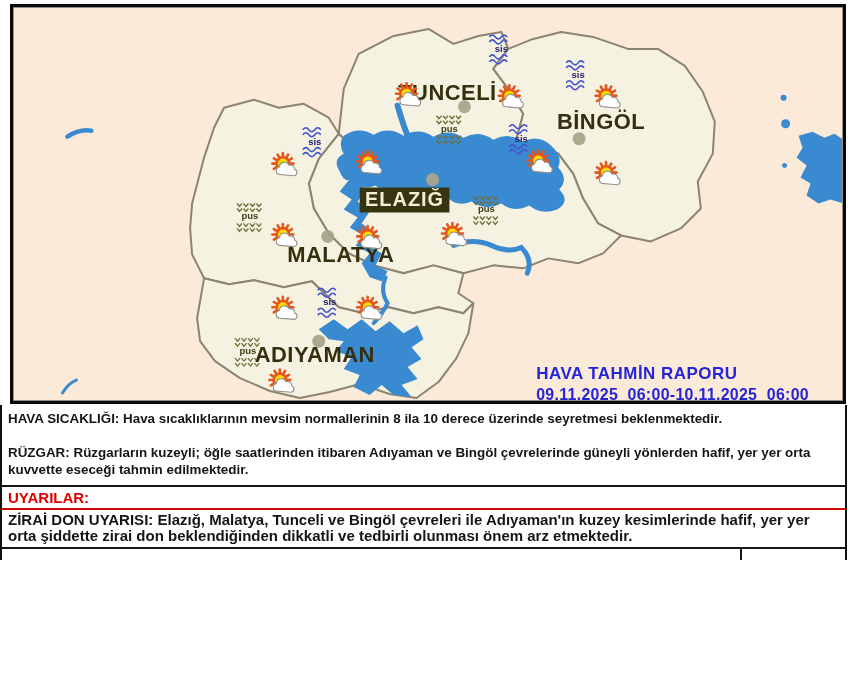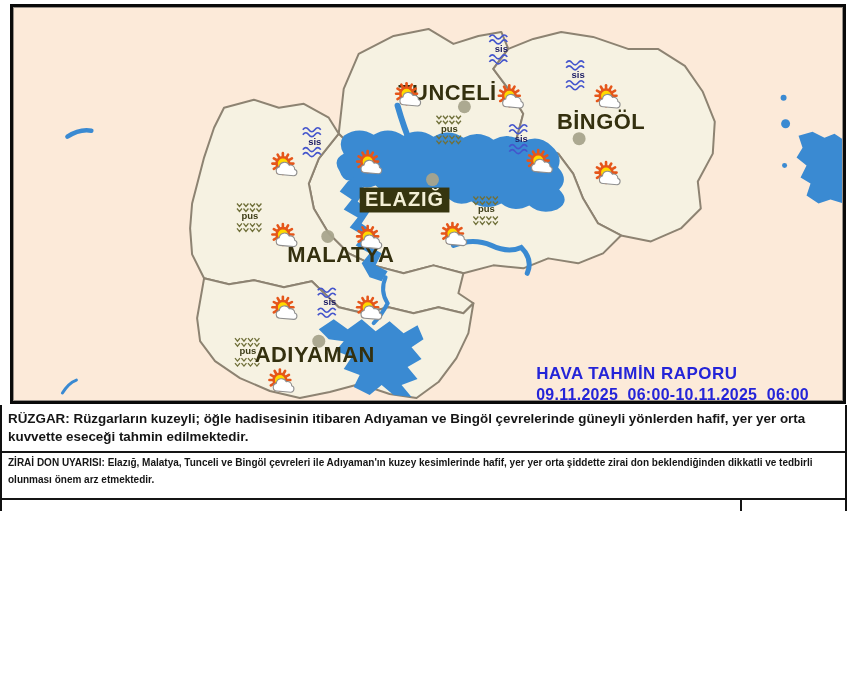--- a/index.html
+++ b/index.html
@@ -30,22 +30,22 @@
   .info{position:absolute;left:0;top:405px;width:847px;box-sizing:border-box;
     border-left:2px solid #101010;border-right:2px solid #101010;background:#fff;}
   .row{box-sizing:border-box;padding:0 6px;color:#151515;}
   .row.heading{font-size:15px;font-weight:bold;color:#e00000;
     height:27px;line-height:26px;border-bottom:2px solid #151515;}
   .row.heading.red-line{height:23px;line-height:21px;border-bottom:2px solid #cc0000;}
   .row.bodycell{font-size:13.4px;font-weight:bold;line-height:17.5px;
     border-bottom:2px solid #151515;padding-bottom:6px;}
   .row.bodycell p{margin:5px 0 0 0;}
   .row.bodycell p + p{margin-top:16px;}
-  .row.warn{font-size:10px;font-weight:bold;line-height:16.5px;
-    border-bottom:2px solid #151515;padding-top:2px;padding-bottom:10px;}
+  .row.warn{font-size:15px;font-weight:bold;line-height:16.5px;
+    border-bottom:2px solid #151515;padding-top:2px;padding-bottom:2px;}
   .row.stub{height:11px;position:relative;}
   .stub-divider{position:absolute;left:738px;top:0;width:2px;height:11px;background:#151515;}
 </style>
 </head>
 <body>
 
 <div class="map-wrap">
   <svg width="828" height="392" viewBox="0 0 829 393">
     <defs>
 
@@ -143,19 +143,21 @@
     <use href="#suncloud" x="354" y="229"></use>
     <use href="#suncloud" x="439" y="226"></use>
     <use href="#suncloud" x="269" y="300"></use>
     <use href="#suncloud" x="354" y="300"></use>
     <use href="#suncloud" x="266" y="373"></use>
   </svg>
 </div>
 
 <div class="info">
   <div class="row bodycell">
-    <p>RÜZGAR: Rüzgarların kuzeyli; öğle hadisesinin itibaren Adıyaman ve Bingöl çevrelerinde güneyli yönlerden hafif, yer yer orta kuvvette eseceği tahmin edilmektedir.</p>
+    <p>HAVA SICAKLIĞI: Hava sıcaklıklarının mevsim normallerinin 8 ila 10 derece üzerinde seyretmesi beklenmektedir.</p>
+    <p>RÜZGAR: Rüzgarların kuzeyli; öğle saatlerinden itibaren Adıyaman ve Bingöl çevrelerinde güneyli yönlerden hafif, yer yer orta kuvvette eseceği tahmin edilmektedir.</p>
   </div>
+  <div class="row heading red-line">UYARILAR:</div>
   <div class="row warn">ZİRAİ DON UYARISI: Elazığ, Malatya, Tunceli ve Bingöl çevreleri ile Adıyaman'ın kuzey kesimlerinde hafif, yer yer orta şiddette zirai don beklendiğinden dikkatli ve tedbirli olunması önem arz etmektedir.</div>
   <div class="row stub">
     <span class="stub-divider"></span>
   </div>
 </div>
 
 </body></html>

